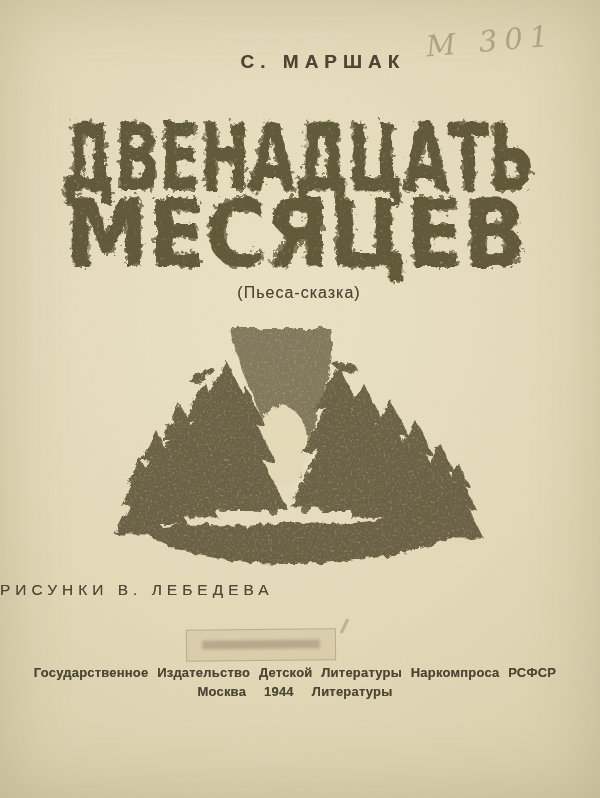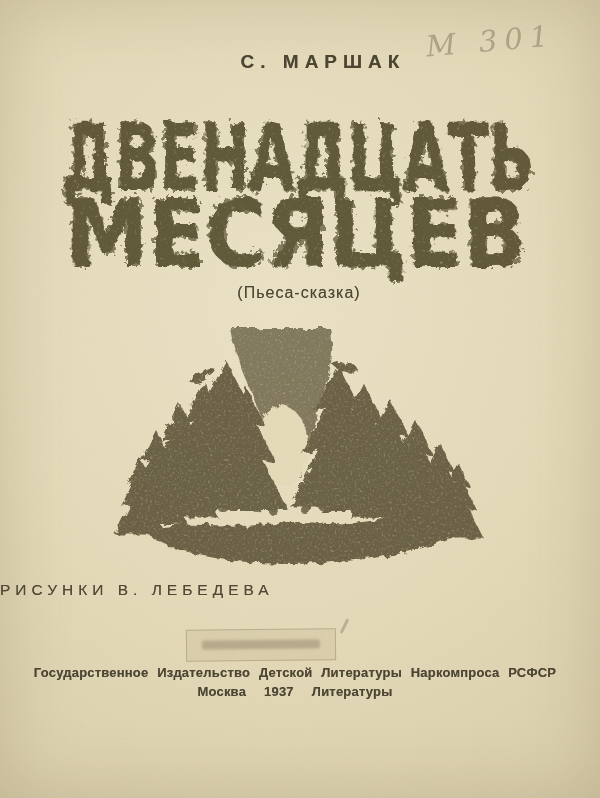--- a/index.html
+++ b/index.html
@@ -166,21 +166,21 @@
   <div class="credit">РИСУНКИ  В. ЛЕБЕДЕВА</div>
 
   <div class="stamp">
     <div class="stamp-line"></div>
   </div>
   <div class="tick"></div>
 
   <div class="imprint">
     <div>Государственное  Издательство  Детской  Литературы  Наркомпроса  РСФСР</div>
     <div class="imprint-row2">
-      <span>Москва</span><span>1937</span><span>Литературы</span>
+      <span>Москва</span><span>1944</span><span>Литературы</span>
     </div>
   </div>
 
   <svg class="noise" viewBox="0 0 600 798" aria-hidden="true">
     <filter id="pnoise">
       <feTurbulence type="fractalNoise" baseFrequency="0.9" numOctaves="2" seed="2"></feTurbulence>
       <feColorMatrix type="matrix" values="0 0 0 0 0.35  0 0 0 0 0.32  0 0 0 0 0.22  0 0 0 0.5 0"></feColorMatrix>
     </filter>
     <rect width="600" height="798" filter="url(#pnoise)" opacity="0.10"></rect>
   </svg>

